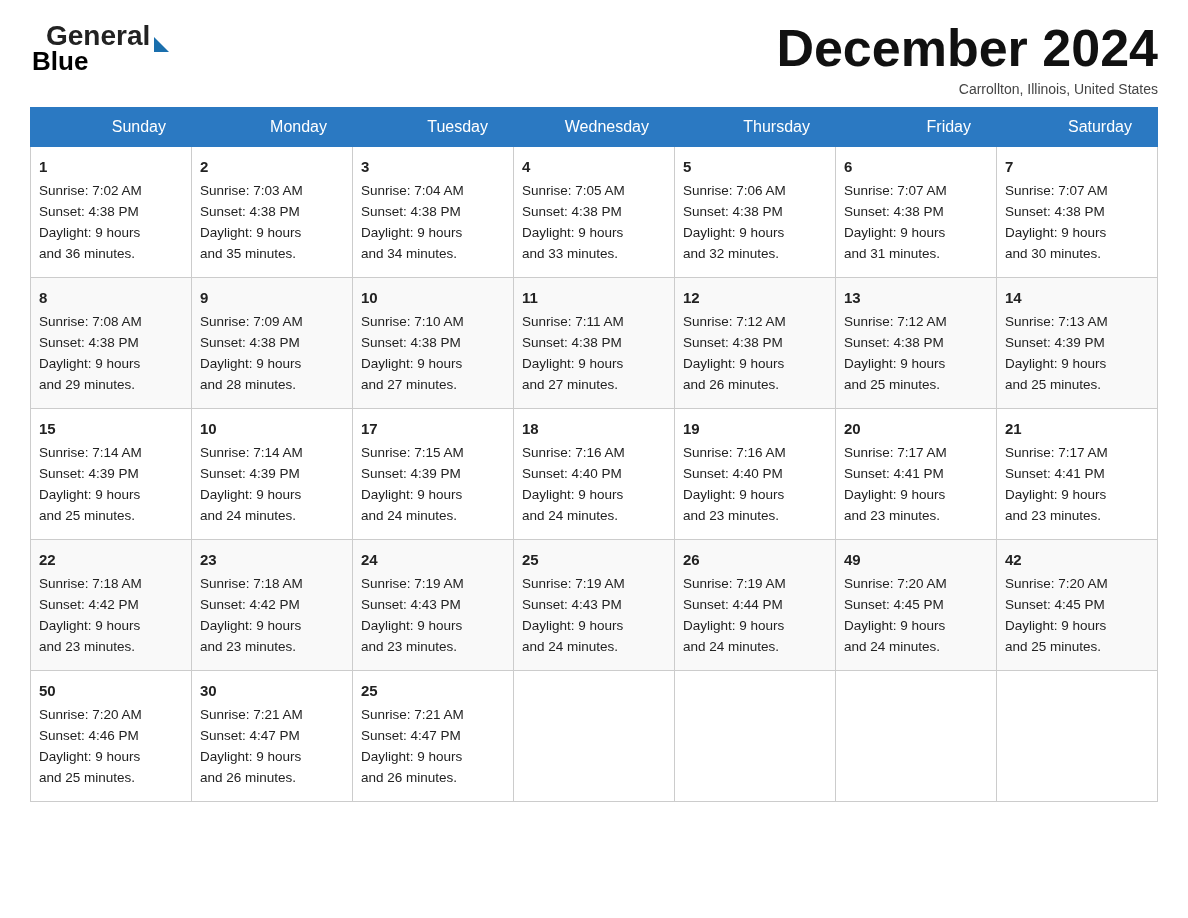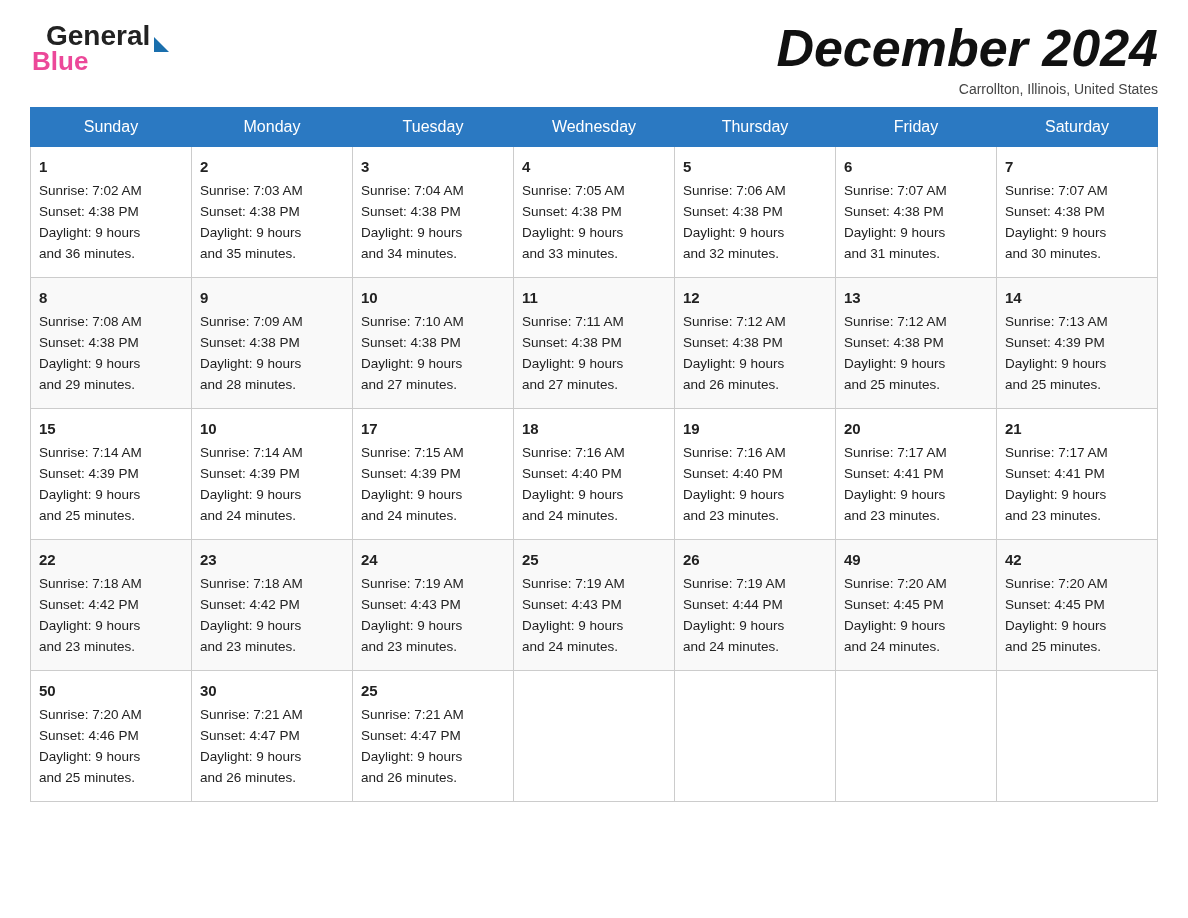--- a/index.html
+++ b/index.html
@@ -28,39 +28,38 @@
       margin-left: 16px;
     }
     .title-section {
       text-align: right;
     }
     .month-title {
       font-size: 52px;
       font-weight: bold;
       color: #111;
       line-height: 1.1;
-      font-style: italic;
     }
     .location-title {
       font-size: 14px;
       color: #444;
       margin-top: 4px;
     }
     .calendar {
       width: 100%;
       border-collapse: collapse;
       margin-top: 10px;
     }
     .calendar th {
       background-color: #2b79c2;
       color: #fff;
       font-size: 16px;
       font-weight: normal;
-      padding: 10px 8px;
-      text-align: center;
+      padding: 10px 25px;
+      text-align: right;
       border: 1px solid #2b79c2;
     }
     .calendar td {
       vertical-align: top;
       padding: 8px 8px 12px 8px;
       border: 1px solid #ccc;
       width: 14.28%;
       font-size: 13.5px;
       line-height: 1.55;
       min-height: 100px;
@@ -87,21 +86,21 @@
 </head>
 <body>
 
 <div class="header">
   <div class="logo">
     <div class="logo-top">
       <span style="font-size:28px; font-weight:bold; color:#222;">General</span>
       <div style="display:inline-block; margin-left:4px; margin-top:4px; width:0; height:0; border-left:15px solid #1a6fad; border-top:15px solid transparent;"></div>
     </div>
     <div style="margin-top:-6px; margin-left:2px;">
-      <span style="font-size:26px; font-weight:bold; color:#ec4899;">Blue</span>
+      <span style="font-size:26px; font-weight:bold; color:#000000;">Blue</span>
     </div>
   </div>
   <div class="title-section">
     <div class="month-title">December 2024</div>
     <div class="location-title">Carrollton, Illinois, United States</div>
   </div>
 </div>
 
 <table class="calendar">
   <thead>

